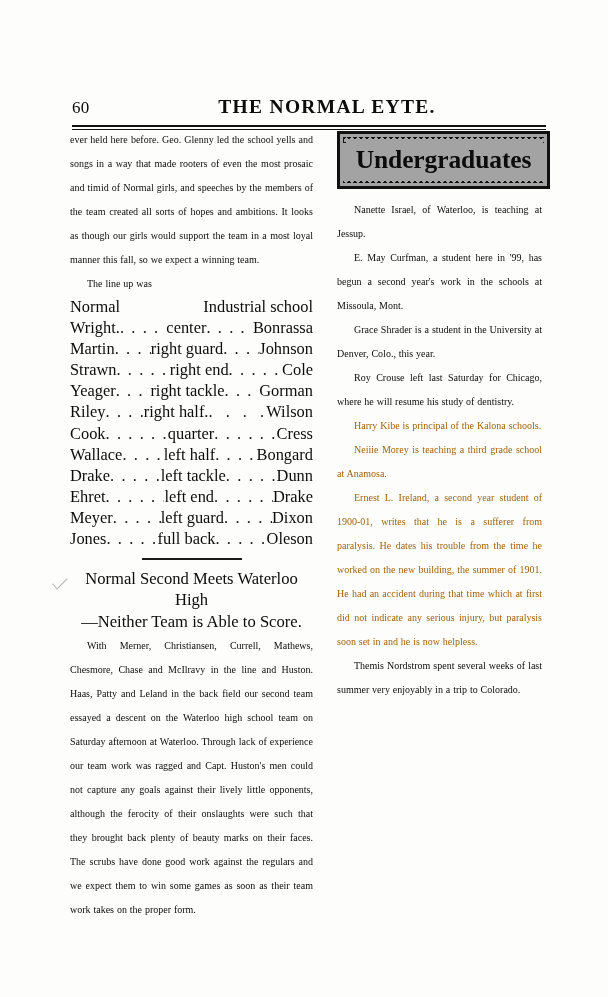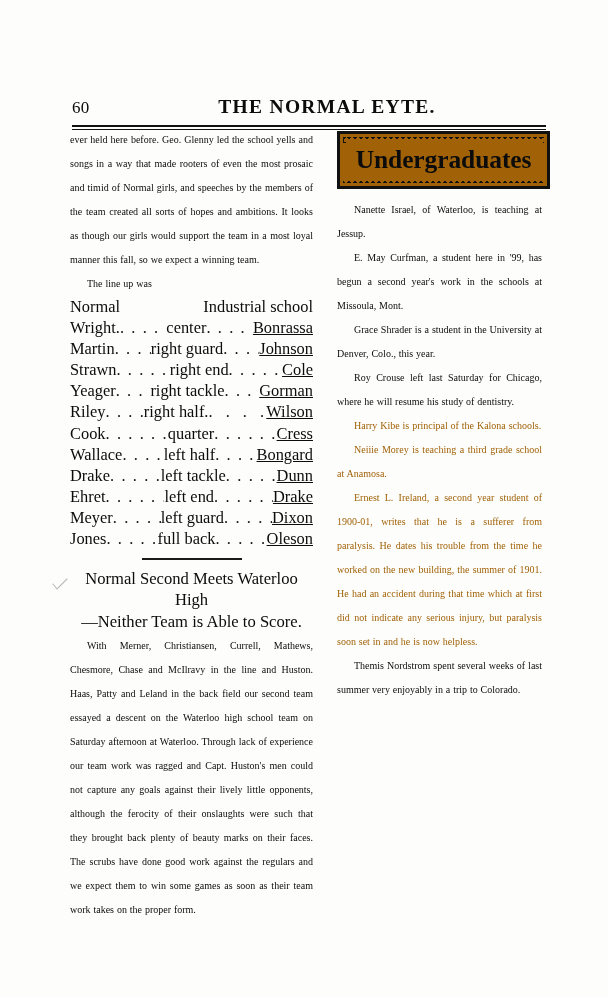--- a/index.html
+++ b/index.html
@@ -98,21 +98,21 @@
     white-space: nowrap;
   }
   .roster-row {
     display: flex;
     align-items: baseline;
     white-space: nowrap;
     overflow: hidden;
   }
   .roster-row .nm { flex: 0 0 auto; }
   .roster-row .pos { flex: 0 0 auto; }
-  .roster-row .opp { flex: 0 0 auto; text-decoration: underline; }
+  .roster-row .opp { flex: 0 0 auto; }
   .leader {
     flex: 1 1 auto;
     overflow: hidden;
     white-space: nowrap;
     letter-spacing: 1.6px;
     font-size: 16.4px;
     min-width: 6px;
     color: #141414;
   }
   .leader.sparse { letter-spacing: 4.5px; }
@@ -128,21 +128,21 @@
 
   
   .banner {
     position: absolute;
     left: 337px;
     top: 131px;
     width: 213px;
     height: 58px;
     box-sizing: border-box;
     border: 3.2px solid #111;
-    background: #a16207;
+    background: #a3a3a3;
     padding: 3px;
   }
   .banner-inner {
     position: relative;
     width: 100%;
     height: 100%;
     box-sizing: border-box;
     display: flex;
     align-items: center;
     justify-content: center;

